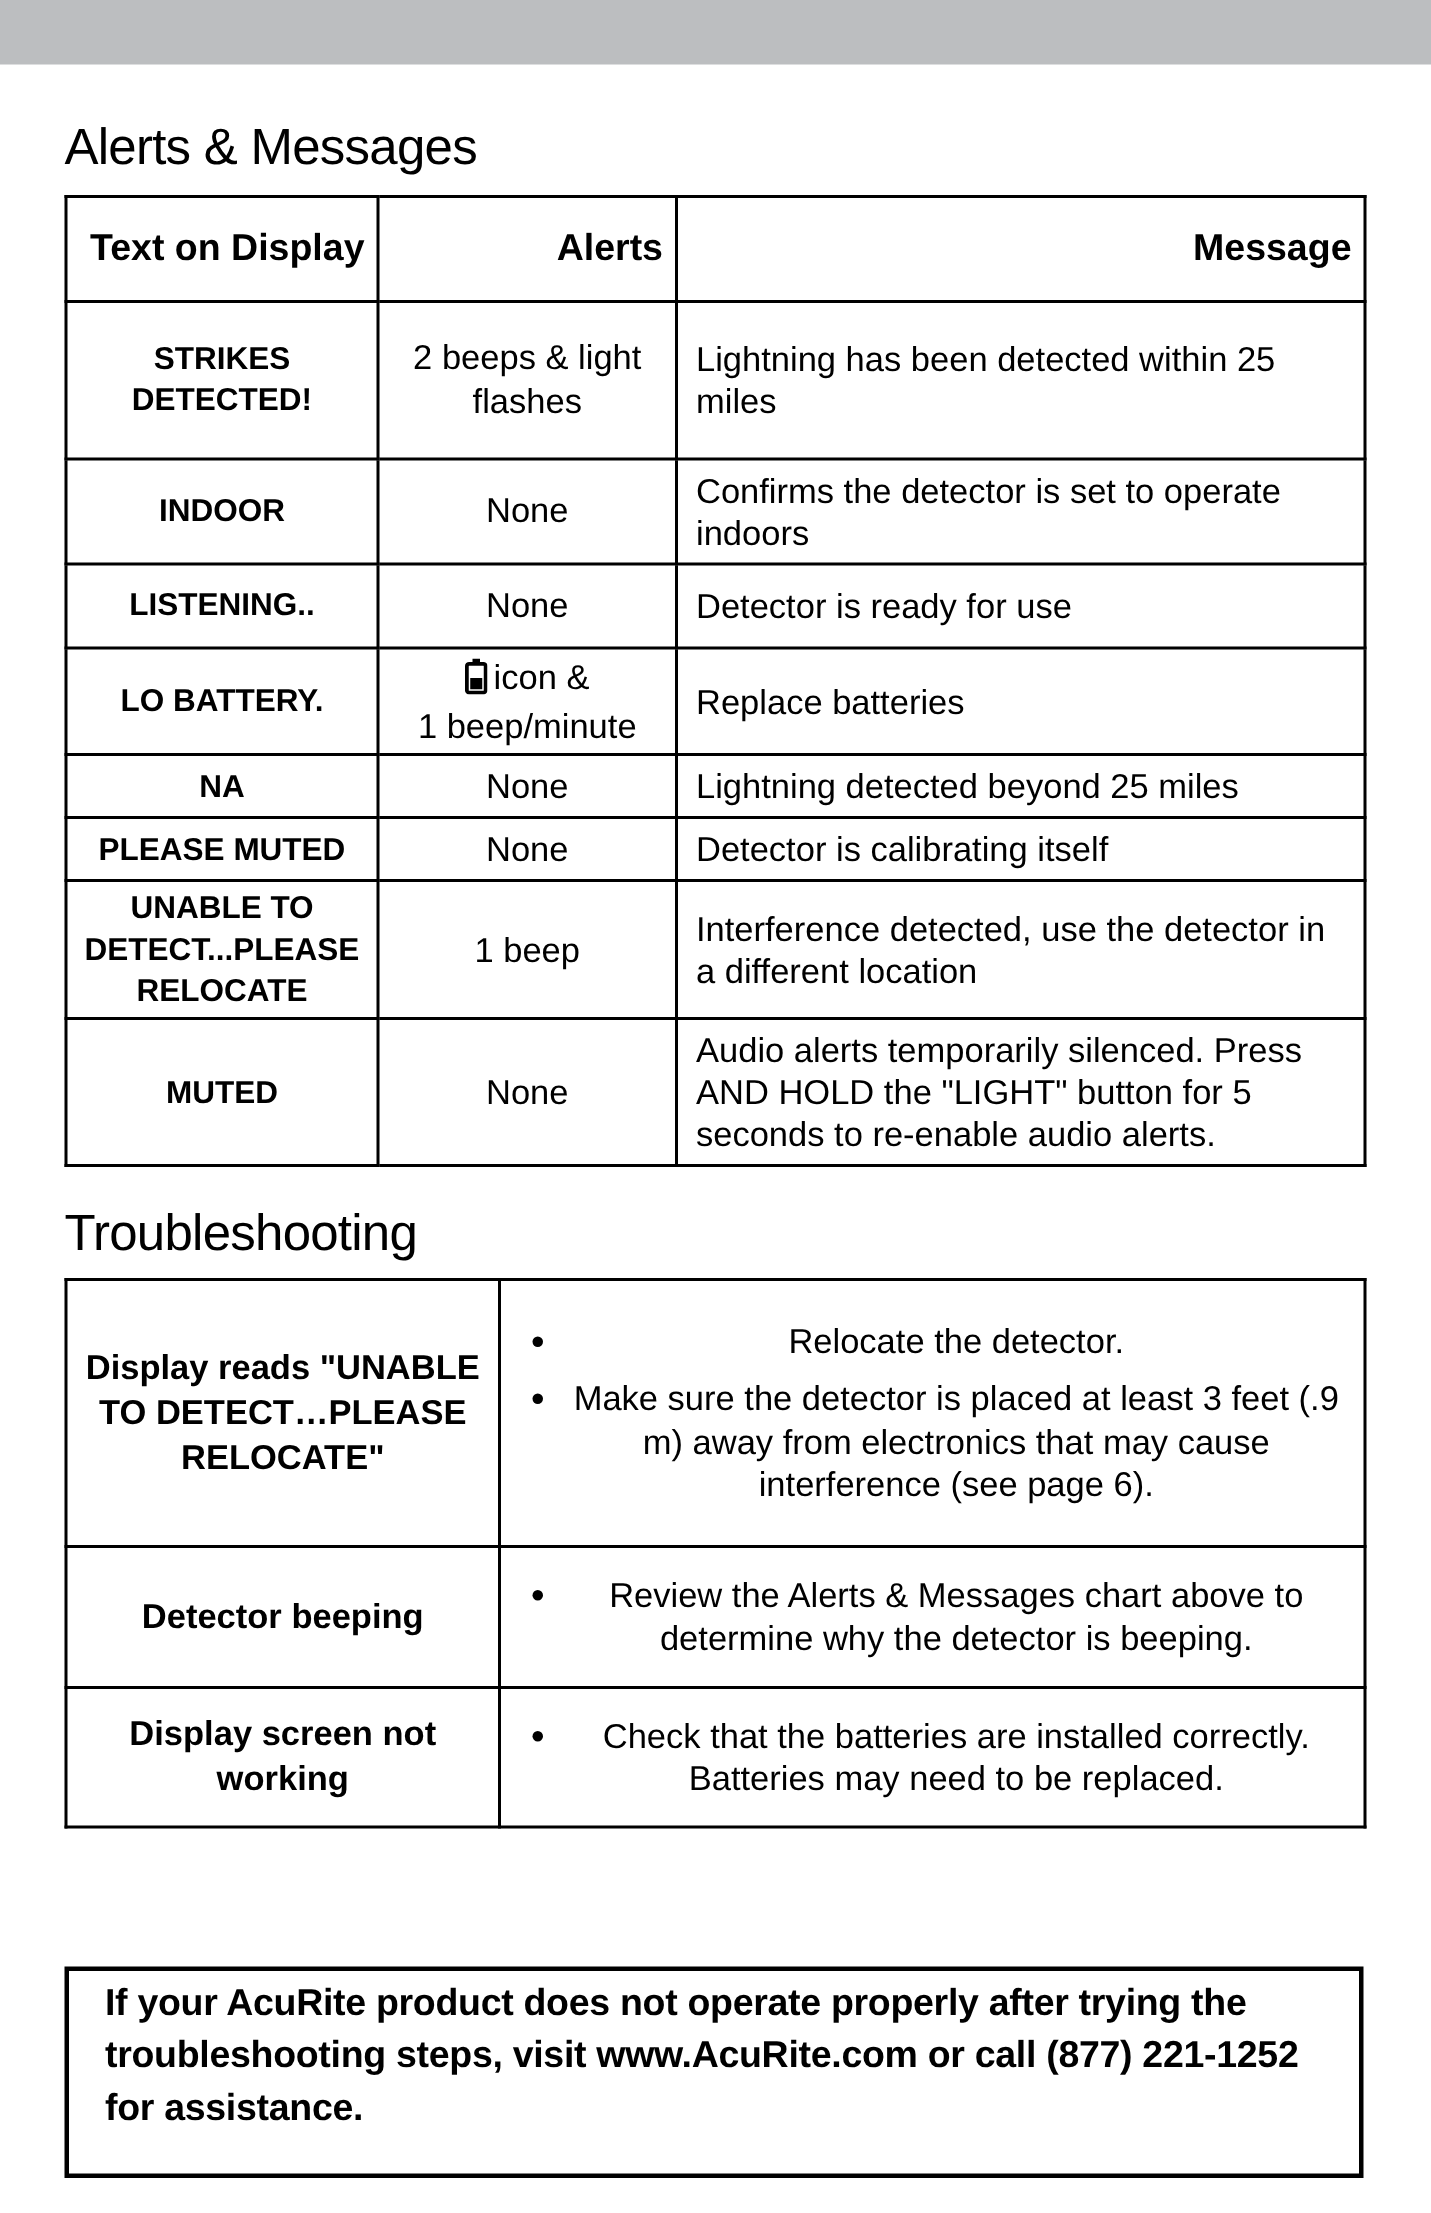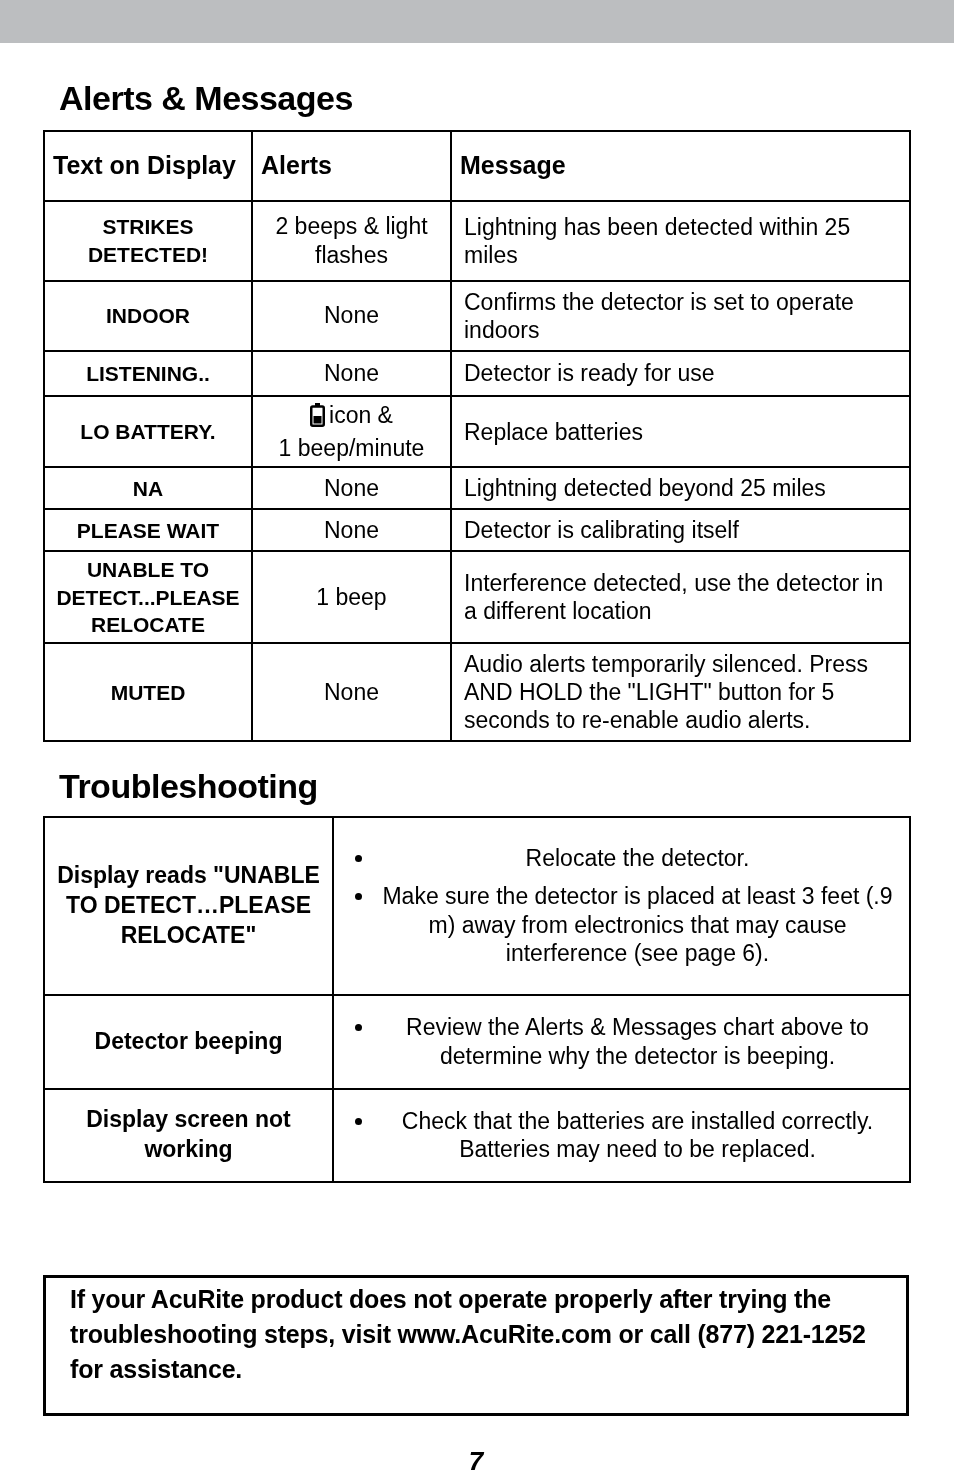--- a/index.html
+++ b/index.html
@@ -13,23 +13,23 @@
   }
   .top-bar {
     width: 954px; height: 43px;
     background: #bcbec0;
   }
   .content {
     padding: 0 45px 0 43px;
   }
   h1.section-title {
     font-size: 34px;
-    font-weight: 700;
+    font-weight: 400;
     letter-spacing: -0.5px;
-    margin: 38px 0 13px 16px;
+    margin: 38px 0 13px 0;
     line-height: 1.05;
   }
   h1.ts-title { margin-top: 27px; margin-bottom: 11px; }
 
   table {
     border-collapse: collapse;
     width: 866px;
     table-layout: fixed;
   }
   td, th {
@@ -37,21 +37,21 @@
     vertical-align: middle;
     padding: 4px 8px;
   }
   
   .alerts-table col.c1 { width: 208px; }
   .alerts-table col.c2 { width: 199px; }
   .alerts-table col.c3 { width: 459px; }
   .alerts-table th {
     font-size: 25px;
     font-weight: 800;
-    text-align: left;
+    text-align: right;
   }
   td.cell-display {
     font-weight: 800;
     font-size: 21px;
     text-align: center;
     line-height: 1.3;
     padding: 4px 6px;
   }
   td.cell-alerts {
     font-size: 23px;
@@ -130,31 +130,31 @@
         <col class="c1">
         <col class="c2">
         <col class="c3">
       </colgroup>
     <tbody>
         <tr style="height:70px">
       <th>Text on Display</th>
       <th>Alerts</th>
       <th>Message</th>
     </tr>
-    <tr style="height:80px">
+    <tr style="height:105px">
       <td class="cell-display">STRIKES DETECTED!</td>
       <td class="cell-alerts">2 beeps &amp; light flashes</td>
       <td class="cell-message">Lightning has been detected within 25 miles</td>
     </tr>
     <tr style="height:68px">
       <td class="cell-display">INDOOR</td>
       <td class="cell-alerts">None</td>
       <td class="cell-message">Confirms the detector is set to operate indoors</td>
     </tr>
-    <tr style="height:45px">
+    <tr style="height:56px">
       <td class="cell-display">LISTENING..</td>
       <td class="cell-alerts">None</td>
       <td class="cell-message">Detector is ready for use</td>
     </tr>
     <tr style="height:62px">
       <td class="cell-display">LO BATTERY.</td>
       <td class="cell-alerts">
         <span class="batt"><svg width="15" height="24" viewBox="0 0 15 24">
                 <rect x="5" y="0" width="5" height="3" fill="#000"></rect>
                 <rect x="1.25" y="3.5" width="12.5" height="19.25" fill="none" stroke="#000" stroke-width="2.5" rx="1.5"></rect>
@@ -163,21 +163,21 @@
         <span>1 beep/minute</span>
       </td>
       <td class="cell-message">Replace batteries</td>
     </tr>
     <tr style="height:40px">
       <td class="cell-display">NA</td>
       <td class="cell-alerts">None</td>
       <td class="cell-message">Lightning detected beyond 25 miles</td>
     </tr>
     <tr style="height:41px">
-      <td class="cell-display">PLEASE WAIT</td>
+      <td class="cell-display">PLEASE MUTED</td>
       <td class="cell-alerts">None</td>
       <td class="cell-message">Detector is calibrating itself</td>
     </tr>
     <tr style="height:85px">
       <td class="cell-display">UNABLE TO DETECT...PLEASE RELOCATE</td>
       <td class="cell-alerts">1 beep</td>
       <td class="cell-message">Interference detected, use the detector in a different location</td>
     </tr>
     <tr style="height:96px">
       <td class="cell-display">MUTED</td>

